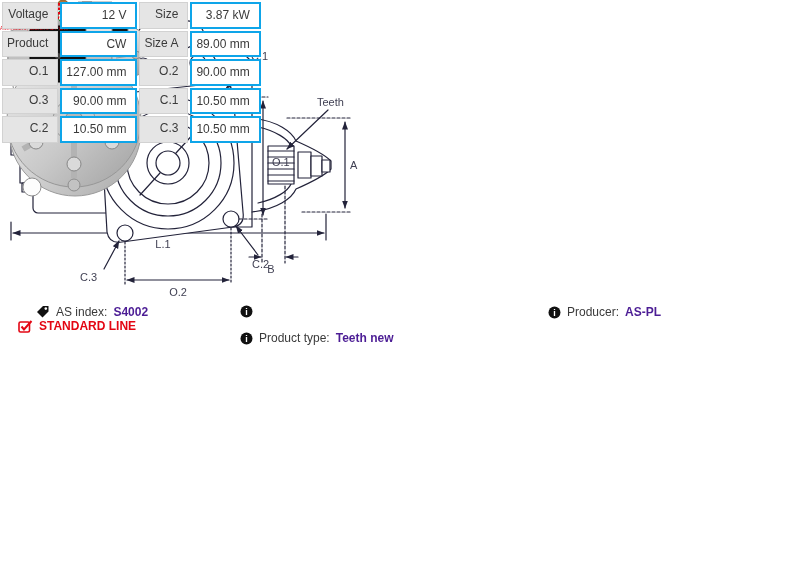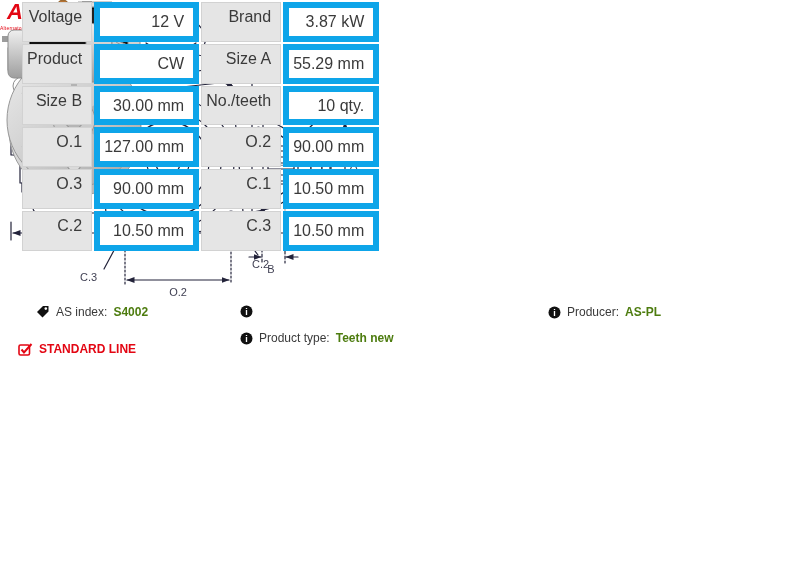--- a/index.html
+++ b/index.html
@@ -17,32 +17,32 @@
   
   .photo { position:absolute; left:655; }
   .photo1 { top:0; }
   .photo2 { top:197; }
   .photo3 { top:285; }
   .photo4 { top:478; }
 
   
   .info-item { position:absolute; display:flex; align-items:center; gap:6px;
                font-size:12px; color:#3a3a3a; white-space:nowrap; }
-  .info-item b { color:#4d7c0f; }
+  .info-item b { color:#4c1d95; }
   .std-line { color:#e30613; font-weight:bold; }
   .logo-wrap { position:absolute; left:586; top:324; width:64; text-align:right; }
   .logo-tagline { font-size:5px; color:#e30613; margin-top:-1px; letter-spacing:.2px; }
 
   
   table.spec { position:absolute; left:8; top:361; width:648; border-collapse:separate;
-               border-spacing:2px; table-layout:fixed; font-size:16px;padding-left:20px; }
+               border-spacing:2px; table-layout:fixed; font-size:12px; }
   table.spec td { vertical-align:top; padding:4px 9px 3px 4px; text-align:right;
                   line-height:1.3; height:16px; }
   td.lbl { background:#e5e5e5; border:1px solid #d2d2d2; color:#3a3a3a; }
-  td.val { background:#fff;    border:6px solid #0ea5e9; color:#3a3a3a; }
+  td.val { background:#fff;    border:2px solid #0ea5e9; color:#3a3a3a; }
 </style>
 </head>
 <body>
 
 <div class="page">
 
   <svg class="side-view" width="360" height="295" viewBox="0 0 360 295">
     <defs>
       <marker id="arS" markerWidth="9" markerHeight="8" refX="7.5" refY="3" orient="auto-start-reverse" markerUnits="userSpaceOnUse">
         <path d="M0,0 L8,3 L0,6 Z" fill="#23233a"></path>
@@ -264,21 +264,21 @@
 
   <div class="info-item" style="left:36px; top:305px;">
     <svg width="14" height="14" viewBox="0 0 14 14">
       <path d="M1,7 L7,1 h5.5 v5.5 L6.5,12.5 Z" fill="#111"></path>
       <circle cx="9.8" cy="3.6" r="1.3" fill="#fff"></circle>
     </svg>
     <span>AS index:</span>
     <b>S4002</b>
   </div>
 
-  <div class="info-item" style="left:18px; top:342px;justify-content:flex-end;">
+  <div class="info-item" style="left:18px; top:319px;justify-content:flex-end;">
     <svg width="15" height="13" viewBox="0 0 15 13">
       <rect x="1" y="2" width="10.5" height="10" rx="1.5" fill="none" stroke="#e30613" stroke-width="1.6"></rect>
       <path d="M3.5,6.5 L6,9.5 L13.5,1" fill="none" stroke="#e30613" stroke-width="2"></path>
     </svg>
     <span class="std-line">STANDARD LINE</span>
   </div>
 
   <div class="info-item" style="left:240px; top:305px;">
     <svg width="13" height="13" viewBox="0 0 13 13">
       <circle cx="6.5" cy="6.5" r="6" fill="#111"></circle>
@@ -316,34 +316,28 @@
       <path d="M36,2 L40,19 L30,19 Z" fill="#e30613"></path>
     </svg>
     <div class="logo-tagline">Alternators, Starters &amp; Parts</div>
   </div>
 
   <table class="spec">
     <tbody>
       <tr>
         <td class="lbl">Voltage</td>
         <td class="val">12 V</td>
-        <td class="lbl">Brand</td>
+        <td class="lbl">Size</td>
         <td class="val">3.87 kW</td>
       </tr>
       <tr>
         <td class="lbl">Product</td>
         <td class="val">CW</td>
         <td class="lbl">Size A</td>
-        <td class="val">55.29 mm</td>
-      </tr>
-      <tr>
-        <td class="lbl">Size B</td>
-        <td class="val">30.00 mm</td>
-        <td class="lbl">No./teeth</td>
-        <td class="val">10 qty.</td>
+        <td class="val">89.00 mm</td>
       </tr>
       <tr>
         <td class="lbl">O.1</td>
         <td class="val">127.00 mm</td>
         <td class="lbl">O.2</td>
         <td class="val">90.00 mm</td>
       </tr>
       <tr>
         <td class="lbl">O.3</td>
         <td class="val">90.00 mm</td>

